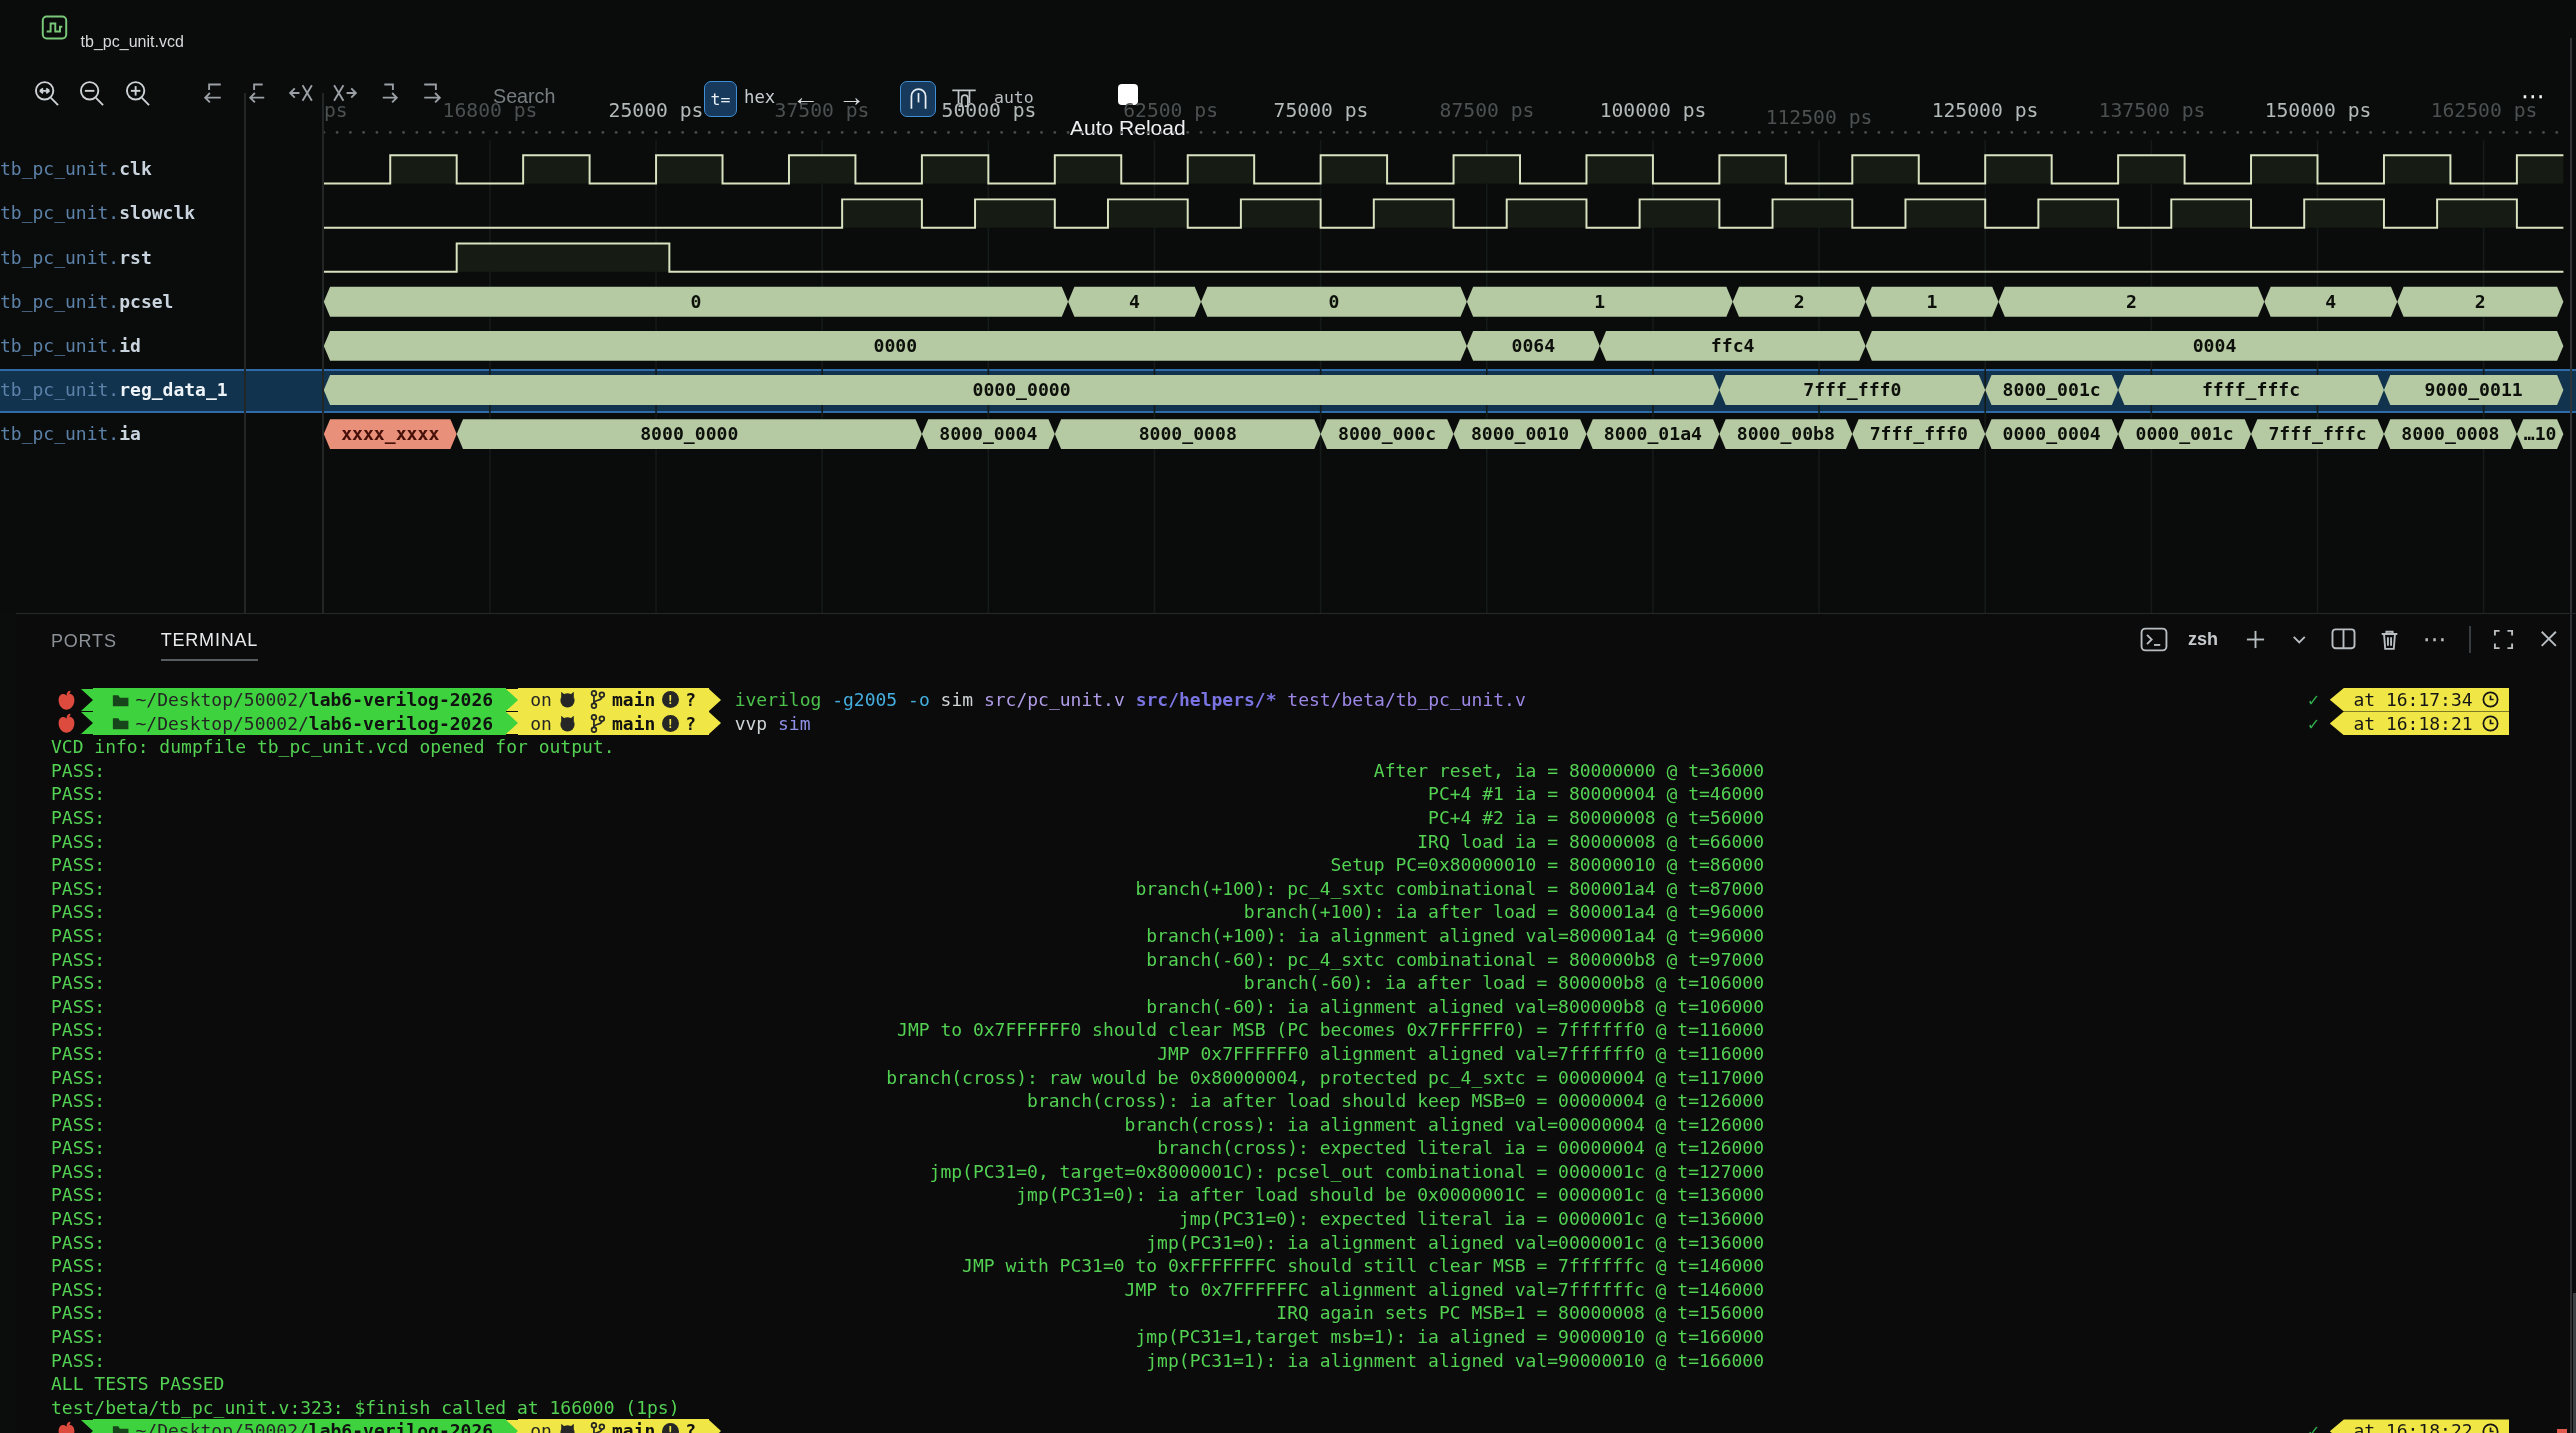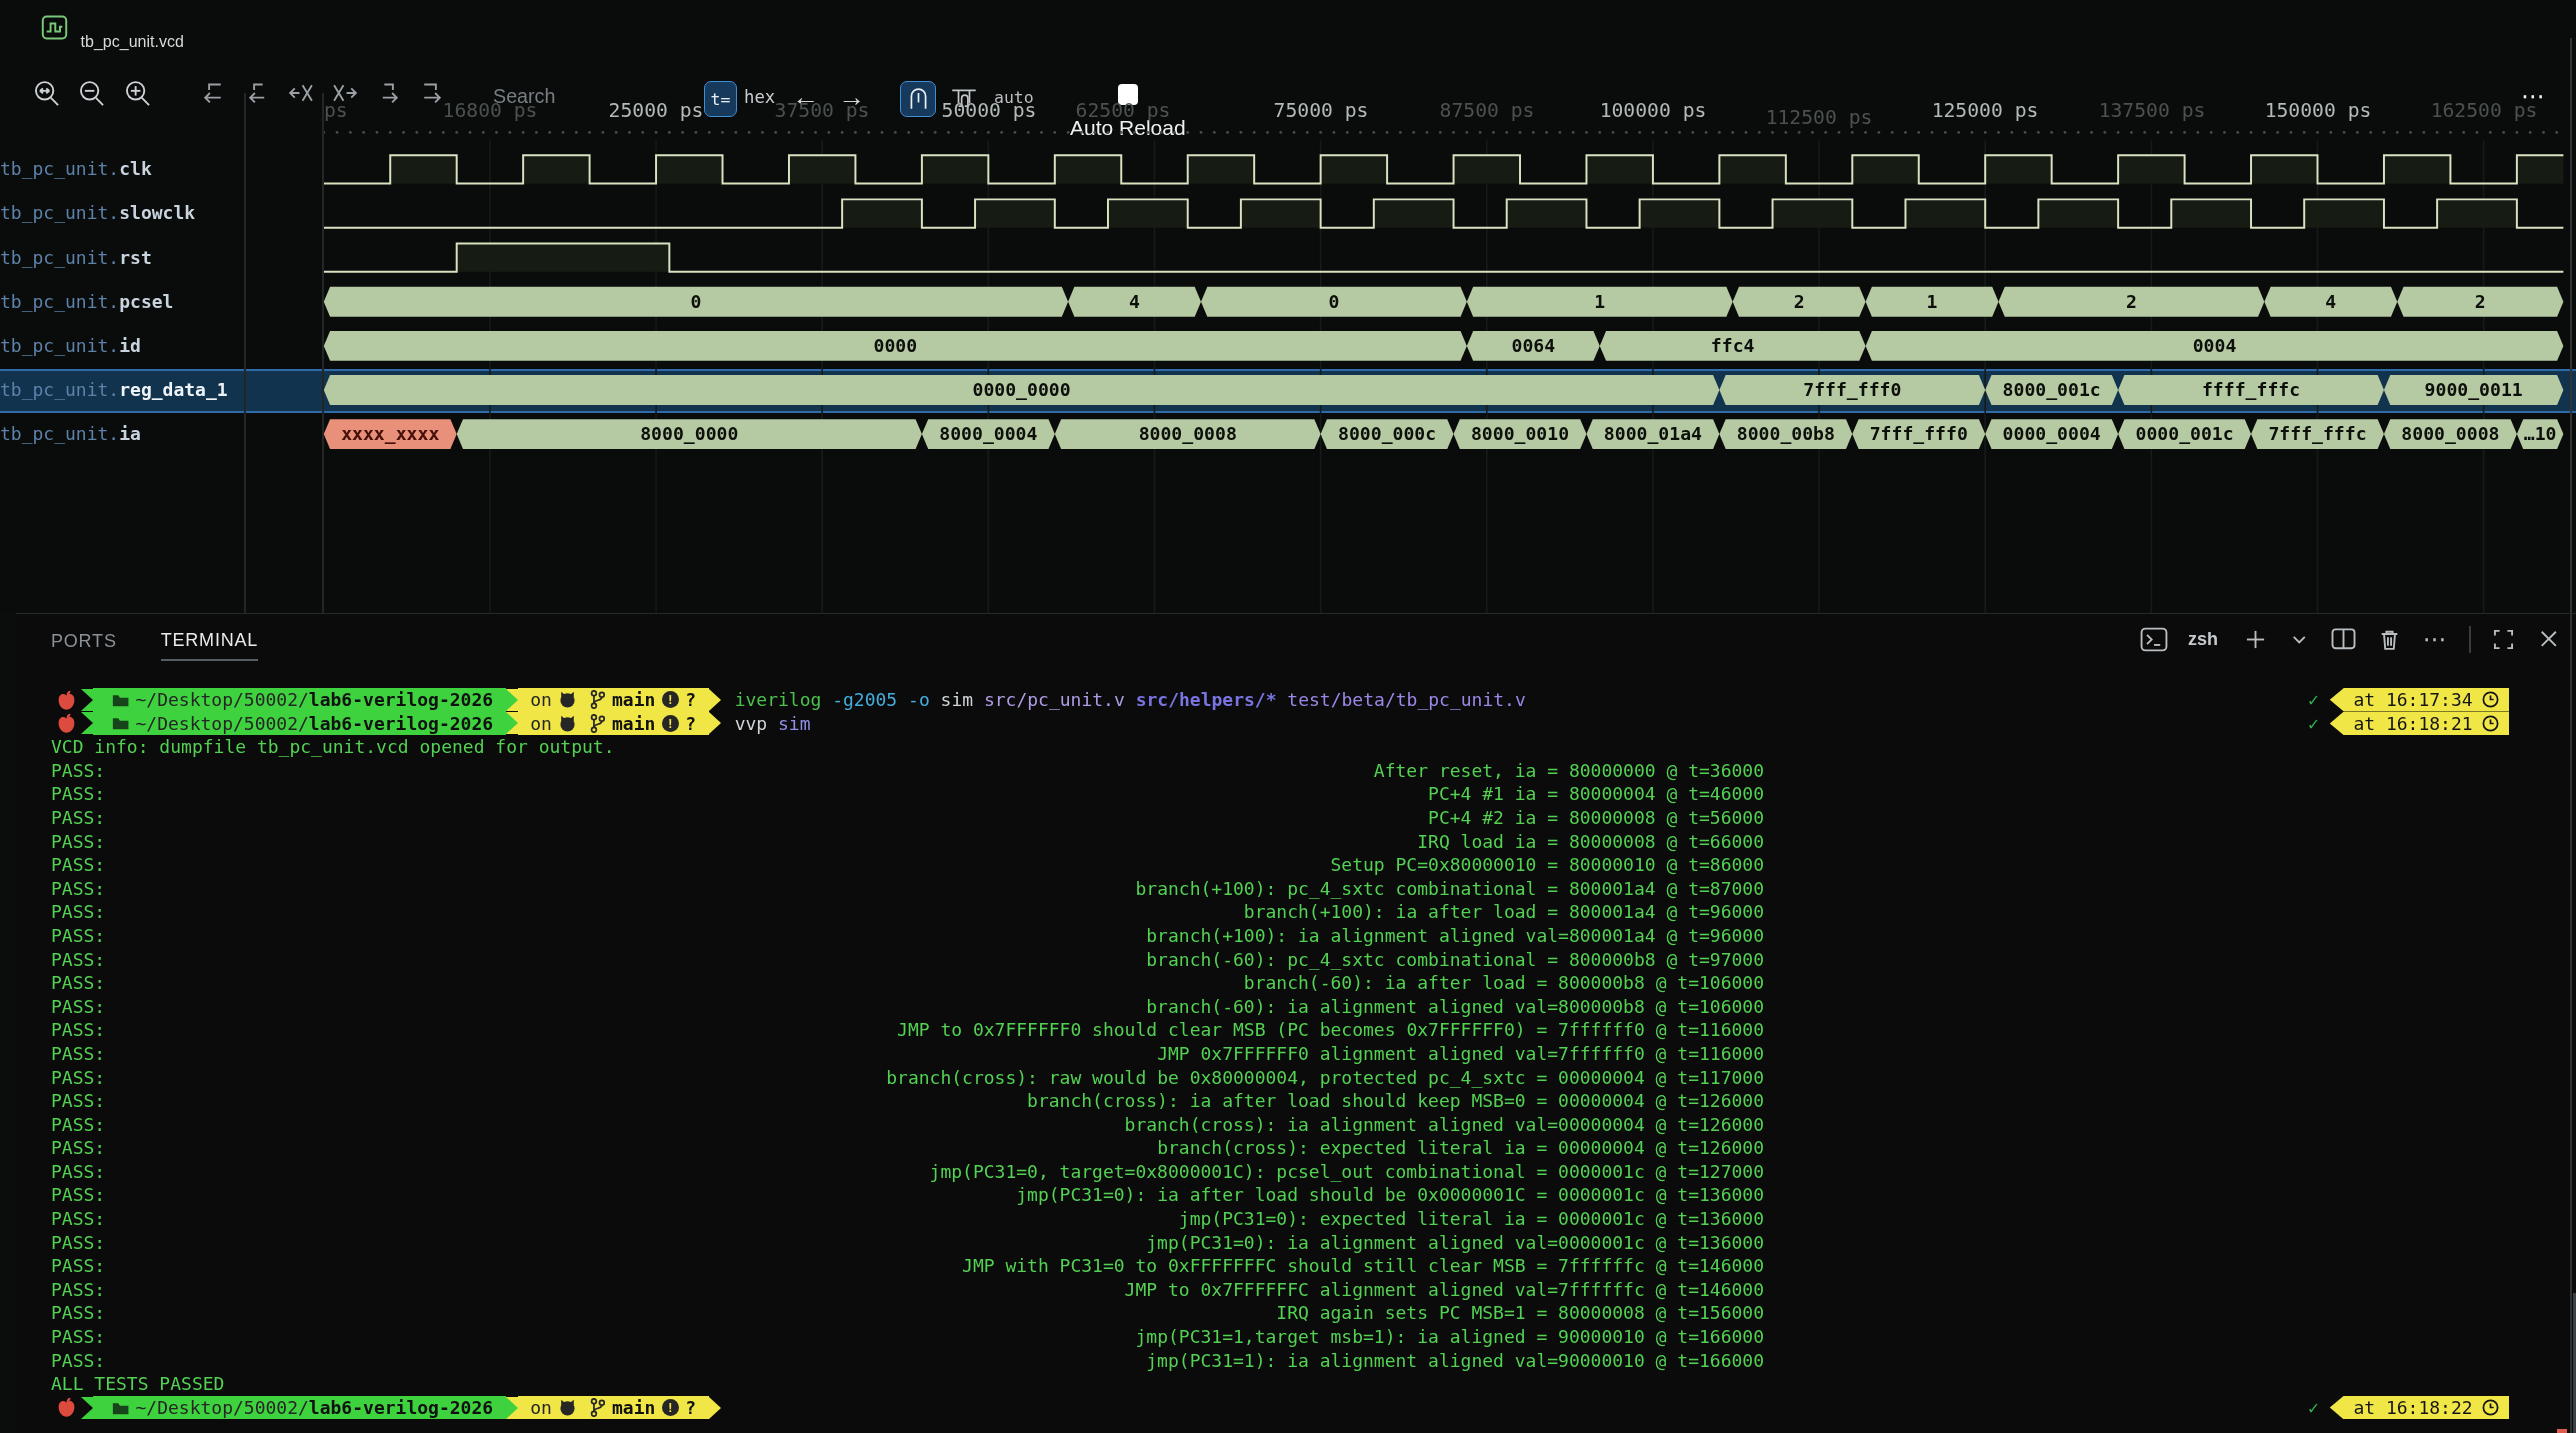--- a/index.html
+++ b/index.html
@@ -470,21 +470,21 @@
       <path d="M 3194.946587537092 551 L 3202.946587537092 532 L 3246 532 L 3254 551 L 3246 570 L 3202.946587537092 570 Z" fill="#b5c9a2"></path>
       <text x="3224.473293768546" y="559" text-anchor="middle" font-family="DejaVu Sans Mono, monospace" font-size="23" font-weight="bold" fill="#0c0f0a">…10</text>
     </svg>
 
   <div id="ruler">
       <span class="ruler-label" style="left: -63px;">0 ps</span>
       <span class="ruler-label" style="left: 103px;">16800 ps</span>
       <span class="ruler-label bright" style="left: 269px;">25000 ps</span>
       <span class="ruler-label" style="left: 435px;">37500 ps</span>
       <span class="ruler-label bright" style="left: 602px;">50000 ps</span>
-      <span class="ruler-label" style="left: 736px;">62500 ps</span>
+      <span class="ruler-label" style="left: 768px; text-align: right;">62500 ps</span>
       <span class="ruler-label bright" style="left: 934px;">75000 ps</span>
       <span class="ruler-label" style="left: 1100px;">87500 ps</span>
       <span class="ruler-label bright" style="left: 1266px;">100000 ps</span>
       <span class="ruler-label" style="left: 1432px; margin-top: 7px;">112500 ps</span>
       <span class="ruler-label bright" style="left: 1598px;">125000 ps</span>
       <span class="ruler-label" style="left: 1765px;">137500 ps</span>
       <span class="ruler-label bright" style="left: 1931px;">150000 ps</span>
       <span class="ruler-label" style="left: 2097px;">162500 ps</span>
     </div>
   <div id="names">
@@ -612,20 +612,21 @@
       <div class="tline"><span class="pass-label">PASS:</span><span class="pass-msg">jmp(PC31=0, target=0x8000001C): pcsel_out combinational = 0000001c @ t=127000</span></div>
       <div class="tline"><span class="pass-label">PASS:</span><span class="pass-msg">jmp(PC31=0): ia after load should be 0x0000001C = 0000001c @ t=136000</span></div>
       <div class="tline"><span class="pass-label">PASS:</span><span class="pass-msg">jmp(PC31=0): expected literal ia = 0000001c @ t=136000</span></div>
       <div class="tline"><span class="pass-label">PASS:</span><span class="pass-msg">jmp(PC31=0): ia alignment aligned val=0000001c @ t=136000</span></div>
       <div class="tline"><span class="pass-label">PASS:</span><span class="pass-msg">JMP with PC31=0 to 0xFFFFFFFC should still clear MSB = 7ffffffc @ t=146000</span></div>
       <div class="tline"><span class="pass-label">PASS:</span><span class="pass-msg">JMP to 0x7FFFFFFC alignment aligned val=7ffffffc @ t=146000</span></div>
       <div class="tline"><span class="pass-label">PASS:</span><span class="pass-msg">IRQ again sets PC MSB=1 = 80000008 @ t=156000</span></div>
       <div class="tline"><span class="pass-label">PASS:</span><span class="pass-msg">jmp(PC31=1,target msb=1): ia aligned = 90000010 @ t=166000</span></div>
       <div class="tline"><span class="pass-label">PASS:</span><span class="pass-msg">jmp(PC31=1): ia alignment aligned val=90000010 @ t=166000</span></div>
       <div class="tline green">ALL TESTS PASSED</div>
+      <div class="tline green">test/beta/tb_pc_unit.v:323: $finish called at 166000 (1ps)</div>
       <div class="tline pline"><span class="papple"><svg width="19" height="20.5" viewBox="0 0 24 26">
             <path d="M12 7 C7 3 2 6 2 13 c0 7 5 12 10 12 c5 0 10 -5 10 -12 c0 -7 -5 -10 -10 -6 Z" fill="#dd4b3e"></path>
             <path d="M12 7 C12 3 14 1 17 1 c0 3 -2 6 -5 6 Z" fill="#dd4b3e"></path>
           </svg></span><span class="parr" style="border-left: 12.6px solid rgb(11, 11, 11); background: rgb(62, 211, 62);"></span><span class="pseg" style="background: rgb(62, 211, 62);"><span class="gicon"><svg width="17.3" height="14" viewBox="0 0 22 18">
               <path d="M1 3 h7 l2 3 h11 v11 H1 Z" fill="#17441a"></path>
             </svg></span><span>~/Desktop/50002/</span><span class="bold">lab6-verilog-2026</span></span><span class="parr" style="border-left: 12.6px solid rgb(62, 211, 62); background: rgb(240, 230, 70);"></span><span class="pseg" style="background: rgb(240, 230, 70);"><span>on</span><span class="gicon"><svg width="19" height="17.3" viewBox="0 0 24 22">
               <path d="M4 8 L4 1 L9 5 Z M20 8 L20 1 L15 5 Z" fill="#262626"></path>
               <circle cx="12" cy="12" r="9" fill="#262626"></circle>
             </svg></span><span class="gicon"><svg width="15.8" height="19" viewBox="0 0 20 24" stroke="#262626" stroke-width="2.2" fill="none">
               <circle cx="5" cy="4" r="3"></circle>

